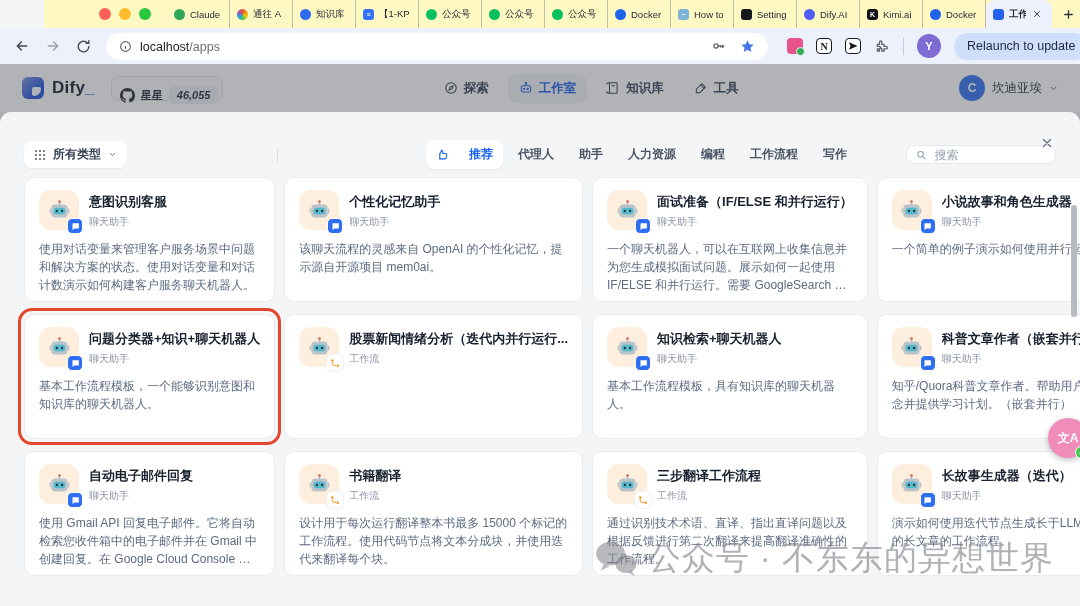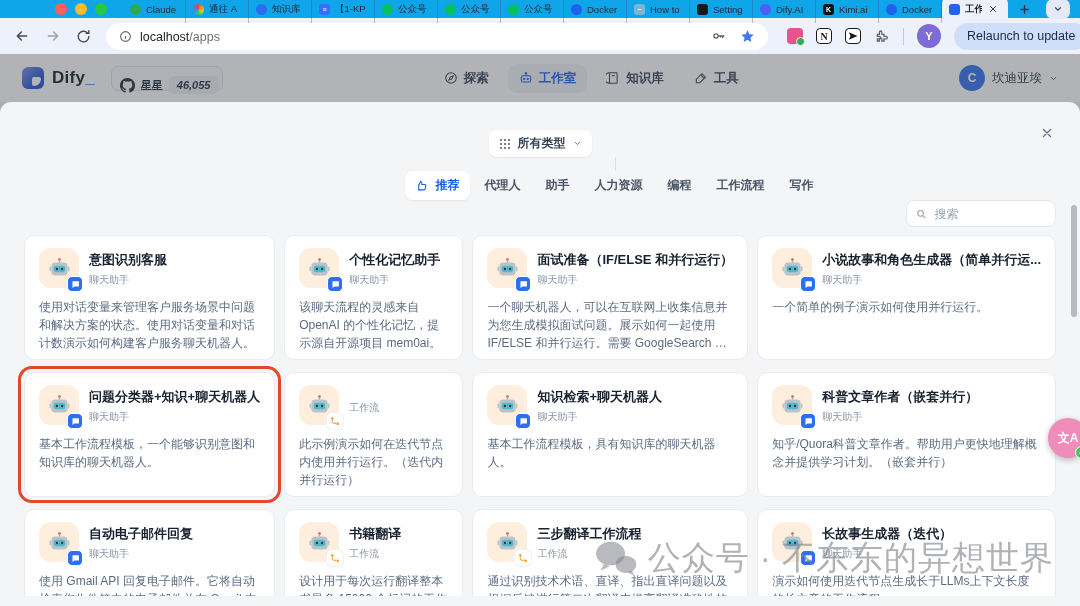--- a/index.html
+++ b/index.html
@@ -3,21 +3,21 @@
 <meta charset="utf-8">
 <style>
   * { box-sizing: border-box; }
   html,body { margin:0; padding:0; }
   body {
     width:1080px; height:606px; overflow:hidden; position:relative;
     font-family:"Liberation Sans","DejaVu Sans",sans-serif;
     background:#f4f5f7;
   }
   
-  .tabbar { height:18px; background:#0ea5e9; display:flex; align-items:center; }
+  .tabbar { height:28px; background:#fef9c3; display:flex; align-items:center;margin-left:44px; }
   .lights { display:flex; gap:8px; margin:0 16px 0 55px; flex:none; }
   .light { width:12px; height:12px; border-radius:50%; }
   .light.red{background:#ff5f57}.light.yellow{background:#febc2e}.light.green{background:#28c840}
   .tabstrip { display:flex; align-items:center; height:28px; }
   .btab { height:28px; width:63px; flex:none; display:flex; align-items:center; gap:5px;
           padding:0 7px; border-right:1px solid rgba(68,80,120,.35); cursor:pointer; }
   .btab.active { background:#edf1fb; border-radius:9px 9px 0 0; border-right:none; width:66px; }
   .btab-label { font-size:9.5px; color:#1f2533; white-space:nowrap; overflow:hidden; max-width:34px; }
   .btab.active .btab-label { max-width:17px; font-weight:600; }
   .favicon { width:11px; height:11px; flex:none; display:flex; align-items:center; justify-content:center;
@@ -69,31 +69,31 @@
   .user-area { display:flex; align-items:center; gap:7px; flex:none; cursor:pointer; }
   .avatar-c { width:26px; height:26px; border-radius:50%; background:#2e6ef2; color:#fff; font-size:12px;
               font-weight:700; display:flex; align-items:center; justify-content:center; }
   .user-name { font-size:12.5px; color:#1d2939; }
   .user-chev { color:#475467; display:flex; }
   
   .modal { height:494px; background:#f4f5f7; border-radius:11px 11px 0 0; position:relative;
            padding:0 24px; overflow:hidden; }
   .modal-title { padding-top:21px; font-size:15px; font-weight:800; color:#101828; }
   .modal-close { position:absolute; top:24px; right:26px; color:#667085; display:flex; cursor:pointer; }
-  .filter-row { margin-top:28px; display:flex; align-items:center;flex-direction:column; }
+  .filter-row { margin-top:28px; display:flex; align-items:center; }
   .type-filter { background:#fff; border-radius:8px; height:27px; display:flex; align-items:center; gap:7px;
                  padding:0 10px; box-shadow:0 1px 2px rgba(16,24,40,.07); font-size:12px; color:#344054;
                  font-weight:600; cursor:pointer; }
   .type-filter .chev { color:#667085; display:flex; }
   .vdivider { width:1px; height:14px; background:#dcdfe5; margin-left:150px; }
   .cat-tabs { display:flex; align-items:center; gap:5px; margin-left:148px; }
   .cat-tab { padding:6px 10px; font-size:12px; color:#495464; font-weight:600; border-radius:8px;
-             display:flex; align-items:center; gap:8px; cursor:pointer; white-space:nowrap; }
+             display:flex; align-items:center; gap:20px; cursor:pointer; white-space:nowrap; }
   .cat-tab.active { background:#fff; color:#155eef; box-shadow:0 1px 2px rgba(16,24,40,.07); }
-  .search-box { margin-left:auto; width:150px; height:27px; background:#fff; border:1px solid #e4e7ec;
+  .search-box { margin-left:auto; width:150px; height:19px; background:#fff; border:1px solid #e4e7ec;
                 border-radius:8px; display:flex; align-items:center; padding:0 9px; gap:6px; }
   .search-box input { border:0; outline:0; width:100%; font-size:12px; color:#344054; background:transparent;
                       font-family:inherit; }
   .search-box input::placeholder { color:#98a2b3; }
   .grid { margin-top:8px; display:grid; grid-template-columns:repeat(4,1fr); gap:12px 9px; }
   .card { background:#fff; border:1px solid #e9ebf0; border-radius:10px; padding:12px 14px; height:125px;
           position:relative; cursor:pointer; }
   .card.highlighted::after { content:""; position:absolute; inset:-7px; border:3px solid #e5472d;
                              border-radius:14px; pointer-events:none; }
   .card-head { display:flex; gap:10px; align-items:center; }
@@ -544,24 +544,24 @@
               </svg>
               <span class="badge badge-workflow">
                 <svg width="10" height="10" viewBox="0 0 24 24" fill="none">
                   <circle cx="5.5" cy="5.5" r="2.8" fill="#f79009"></circle>
                   <circle cx="18.5" cy="18.5" r="2.8" fill="#f79009"></circle>
                   <path d="M5.5 8.5v5a4 4 0 0 0 4 4h5" stroke="#f79009" stroke-width="2.2"></path>
                 </svg>
               </span>
             </div>
             <div class="card-titles">
+              <div class="card-title">股票新闻情绪分析（迭代内并行运行...</div>
               <div class="card-type">工作流</div>
             </div>
           </div>
-          <div class="card-desc">此示例演示如何在迭代节点内使用并行运行。（迭代内并行运行）</div>
         </div>
         <div class="card">
           <div class="card-head">
             <div class="app-icon">
               <svg width="23" height="23" viewBox="0 0 24 24">
                 <circle cx="12" cy="2.6" r="1.4" fill="#d95f52"></circle>
                 <rect x="11.3" y="3.6" width="1.4" height="2.2" fill="#9aa5ad"></rect>
                 <rect x="3.5" y="5.8" width="17" height="13.5" rx="4" fill="#b9c3ca"></rect>
                 <rect x="6" y="9" width="12" height="7" rx="2.5" fill="#53b8c9"></rect>
                 <circle cx="9.3" cy="12.5" r="1.2" fill="#28323a"></circle>

